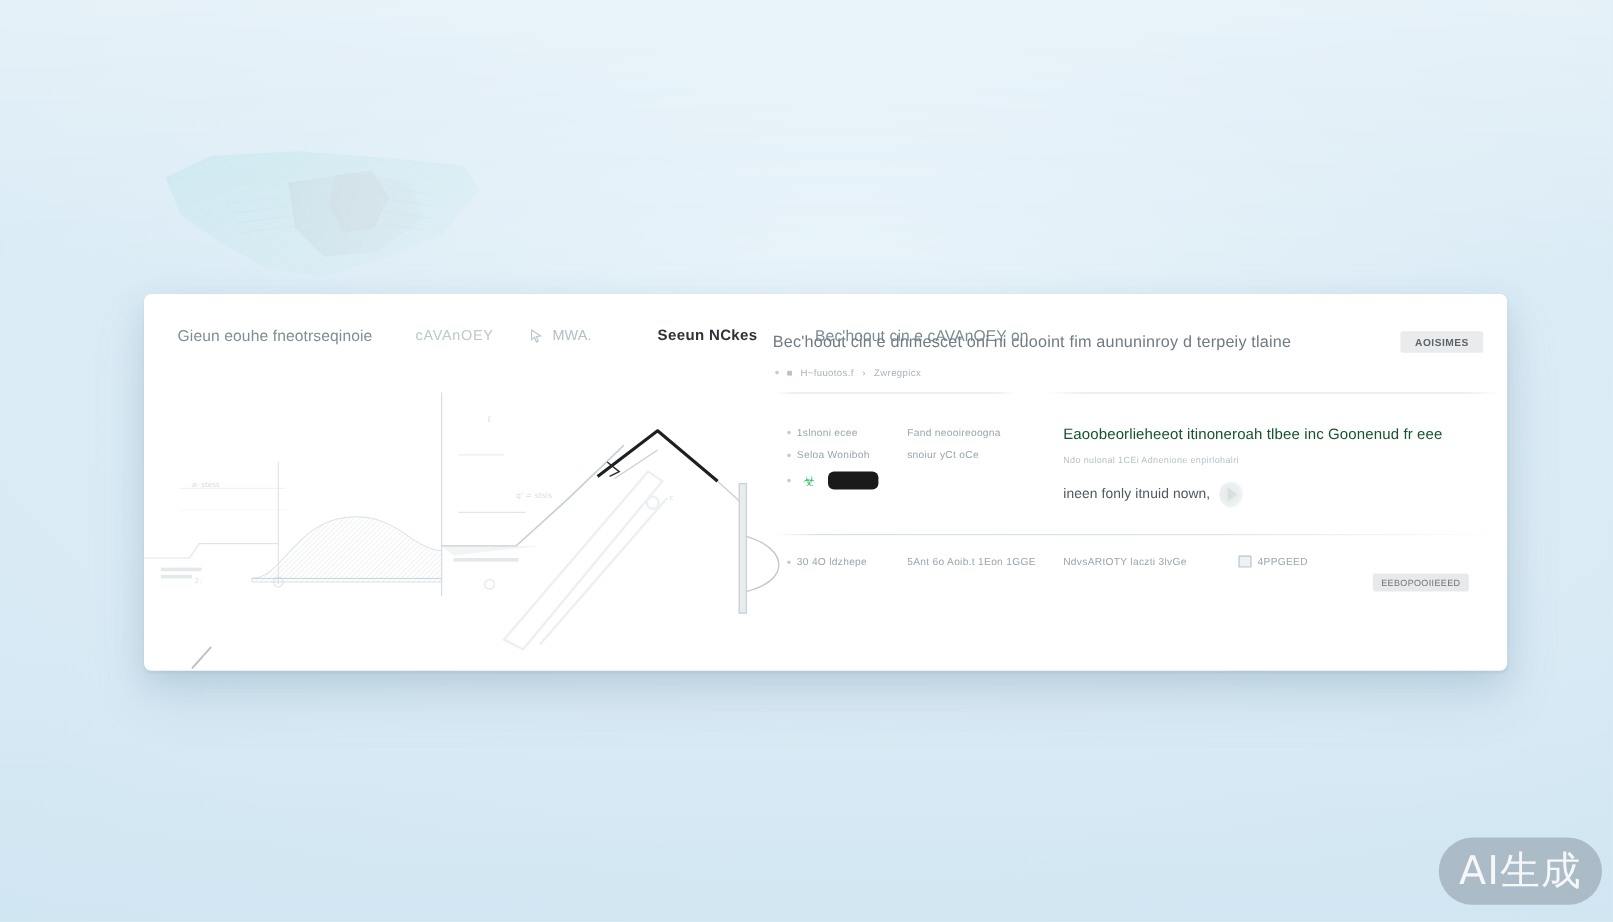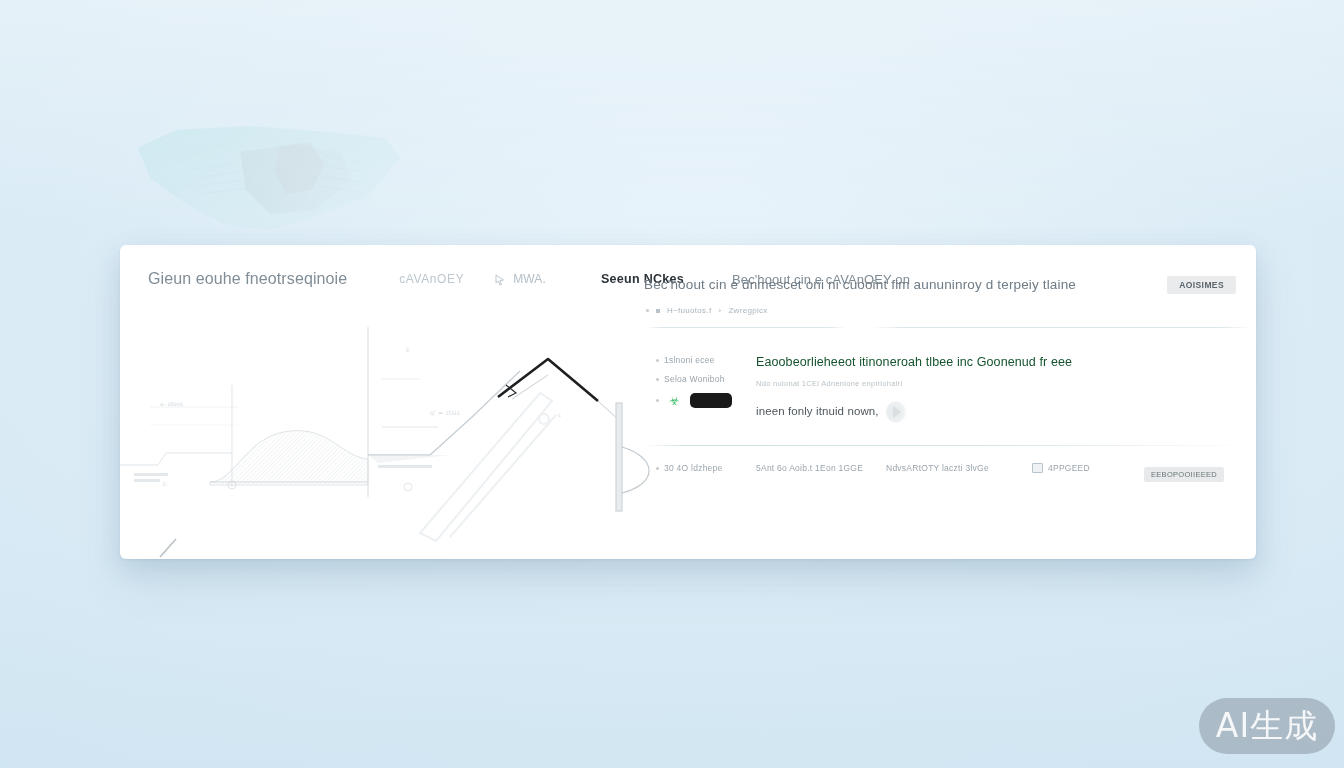--- a/index.html
+++ b/index.html
@@ -70,22 +70,22 @@
   .nav-item {
     font-size: 13.5px;
     color: #8f9aa3;
     white-space: nowrap;
     letter-spacing: 0.1px;
     filter: blur(0.45px);
     user-select: none;
   }
   .nav-brand {
     color: #818d96;
-    font-size: 16px;
-    margin-right: 52px;
+    font-size: 13px;
+    margin-right: 36px;
   }
   .nav-muted {
     color: #bcc6cd;
     font-size: 12px;
     margin-right: 30px;
     letter-spacing: 0.6px;
   }
   .nav-with-icon {
     display: flex;
     align-items: flex-end;
@@ -188,21 +188,21 @@
     position: absolute;
     left: 4px;
     width: 604px;
     display: flex;
     align-items: flex-start;
   }
   .col-a { width: 108px; flex: 0 0 108px; padding-left: 8px; box-sizing: border-box; }
   .col-b { width: 130px; flex: 0 0 130px; }
   .col-c { flex: 1 1 auto; }
   .col-d { width: 112px; flex: 0 0 112px; }
-  .col-e { width: 108px; flex: 0 0 108px; }
+  .col-e { width: 108px; flex: 0 0 108px; margin-top: 12px; }
 
   .line-sm {
     font-size: 8.5px;
     color: #9aa5ad;
     letter-spacing: 0.25px;
     white-space: nowrap;
     margin-bottom: 9px;
     filter: blur(0.5px);
     display: flex;
     align-items: center;
@@ -462,20 +462,24 @@
           <span class="bullet"></span>
           <span>Seloa Woniboh</span>
         </div>
         <div class="row-icon-line">
           <span class="bullet"></span>
           <span class="leaf-icon">☣</span>
           <span class="pill-dark"></span>
         </div>
       </div>
 
+      <div class="col-b">
+        <div class="line-sm">Fand neooireoogna</div>
+        <div class="line-sm">snoiur yCt oCe</div>
+      </div>
 
       <div class="col-c">
         <div class="line-head">Eaoobeorlieheeot itinoneroah tlbee inc Goonenud fr eee</div>
         <div class="line-sub">Ndo nulonal 1CEi Adnenione enpirlohalri</div>
         <div class="line-body">
           <span>ineen fonly itnuid nown,</span>
           <span class="play-blob"></span>
         </div>
       </div>
     </div>

